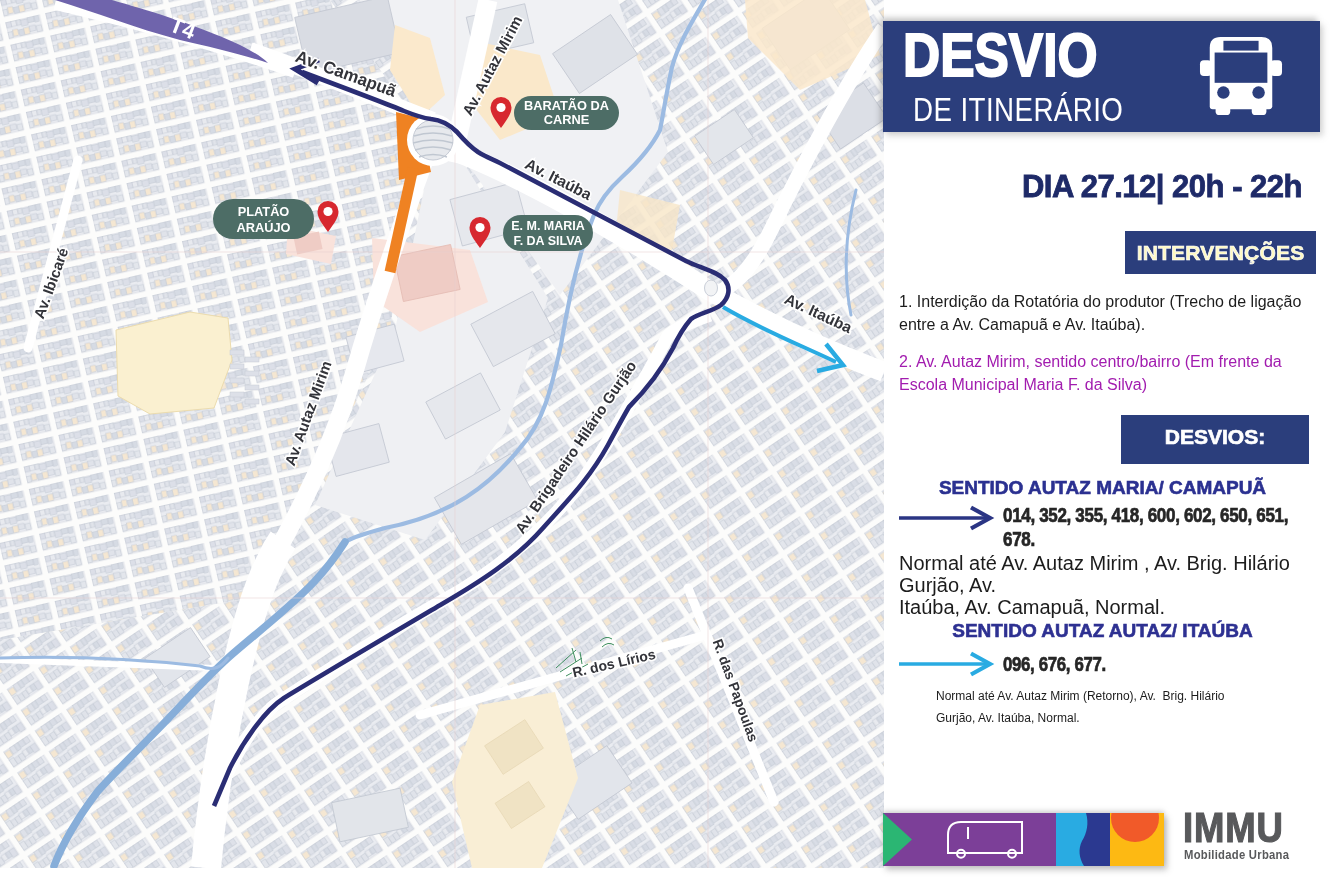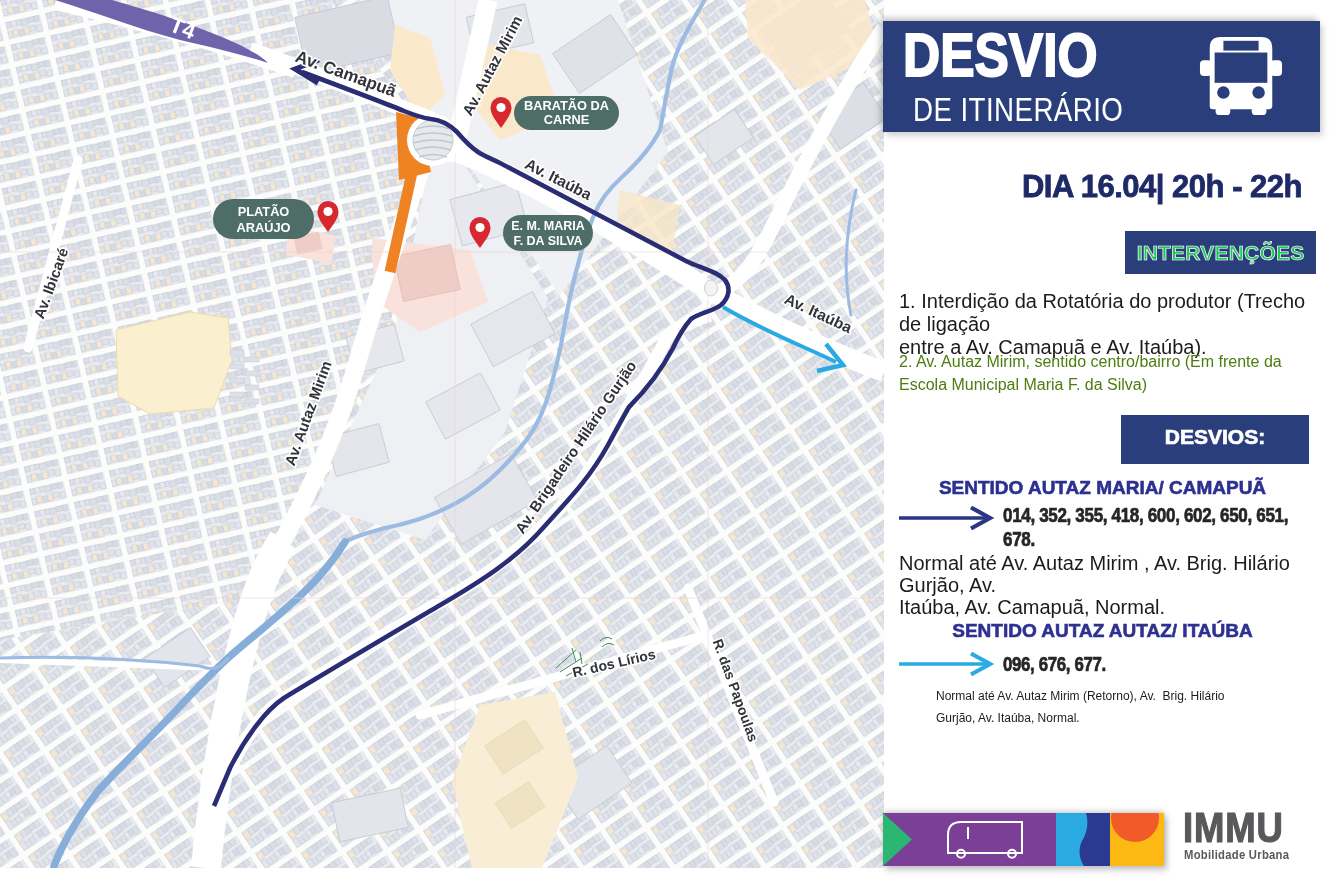--- a/index.html
+++ b/index.html
@@ -184,27 +184,27 @@
     <rect x="54" y="70" width="15" height="13" rx="4"></rect>
   </g>
   <g fill="#2b3e7c">
     <rect x="25" y="7" width="36" height="10"></rect>
     <rect x="16" y="19" width="54" height="31"></rect>
     <circle cx="25" cy="60" r="6.4"></circle>
     <circle cx="61" cy="60" r="6.4"></circle>
   </g>
 </svg>
 
-<div class="abs" style="left:883px;top:169px;width:419px;text-align:right;font-size:31px;font-weight:bold;color:#1e2a68;letter-spacing:-0.5px;-webkit-text-stroke:0.8px #1e2a68;">DIA 16.04| 20h - 22h</div>
-
-<div class="abs" style="left:1125px;top:231px;width:191px;height:43px;background:#2b3e7c;color:#22c55e;font-size:21px;font-weight:bold;text-align:center;line-height:43px;letter-spacing:0.2px;-webkit-text-stroke:0.7px #fff;">INTERVENÇÕES</div>
-
-<div class="abs" style="left:899px;top:290px;width:430px;font-size:20px;line-height:23px;color:#1c1c1c;">1. Interdição da Rotatória do produtor (Trecho de ligação<br>entre a Av. Camapuã e Av. Itaúba).</div>
-
-<div class="abs" style="left:899px;top:350px;width:430px;font-size:16px;line-height:23px;color:#4d7c0f;">2. Av. Autaz Mirim, sentido centro/bairro (Em frente da<br>Escola Municipal Maria F. da Silva)</div>
+<div class="abs" style="left:883px;top:169px;width:419px;text-align:right;font-size:31px;font-weight:bold;color:#1e2a68;letter-spacing:-0.5px;-webkit-text-stroke:0.8px #1e2a68;">DIA 27.12| 20h - 22h</div>
+
+<div class="abs" style="left:1125px;top:231px;width:191px;height:43px;background:#2b3e7c;color:#fef9c3;font-size:21px;font-weight:bold;text-align:center;line-height:43px;letter-spacing:0.2px;-webkit-text-stroke:0.7px #fff;">INTERVENÇÕES</div>
+
+<div class="abs" style="left:899px;top:290px;width:430px;font-size:16px;line-height:23px;color:#1c1c1c;">1. Interdição da Rotatória do produtor (Trecho de ligação<br>entre a Av. Camapuã e Av. Itaúba).</div>
+
+<div class="abs" style="left:899px;top:350px;width:430px;font-size:16px;line-height:23px;color:#a21caf;">2. Av. Autaz Mirim, sentido centro/bairro (Em frente da<br>Escola Municipal Maria F. da Silva)</div>
 
 <div class="abs" style="left:1121px;top:415px;width:188px;height:49px;background:#2b3e7c;color:#fff;font-size:21px;font-weight:bold;text-align:center;line-height:43px;-webkit-text-stroke:0.7px #fff;">DESVIOS:</div>
 
 <div class="abs" style="left:884px;top:477px;width:437px;text-align:center;font-size:19px;font-weight:bold;color:#2b3191;-webkit-text-stroke:0.6px #2b3191;">SENTIDO AUTAZ MARIA/ CAMAPUÃ</div>
 
 <svg class="abs" style="left:897px;top:504px;" width="98" height="28" viewBox="0 0 98 28">
   <path d="M2,14 L90,14" stroke="#2b3584" stroke-width="3.6" fill="none"></path>
   <path d="M74,3.5 L93,14 L74,24.5" stroke="#2b3584" stroke-width="4.2" fill="none"></path>
 </svg>
 

